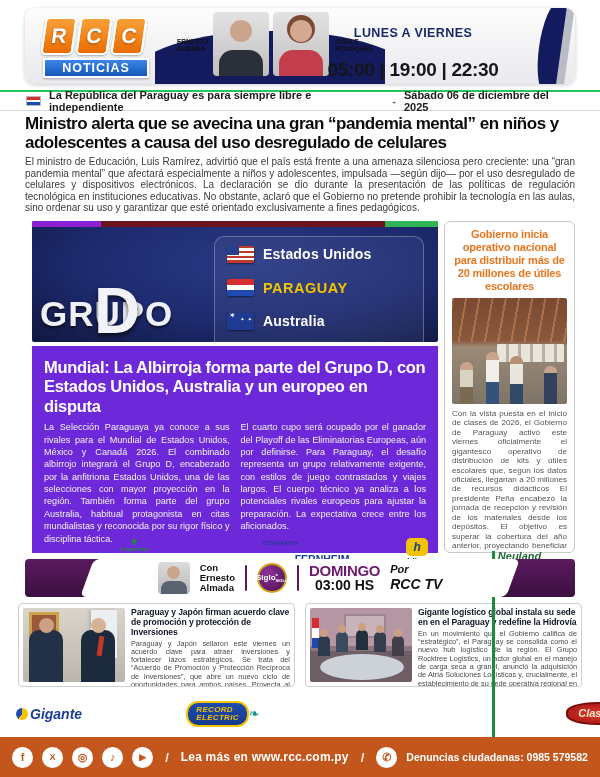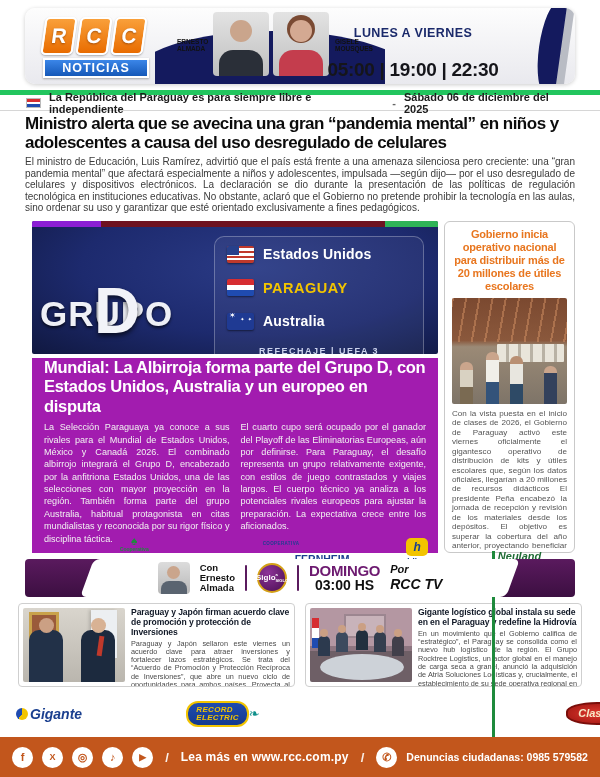--- a/index.html
+++ b/index.html
@@ -34,21 +34,21 @@
      box-shadow:0 1px 2px rgba(0,0,0,.3); }
   .schedule { position:absolute; right:62px; top:18px; text-align:center; width:200px; }
   .schedule-label { color:#1b2a6b; font-weight:800; font-size:12.5px; letter-spacing:.4px; }
   .schedule-times { color:#15151a; font-weight:800; font-size:19px; letter-spacing:-.3px; margin-top:19px; }
   .header-swoosh { position:absolute; right:14px; top:-6px; width:22px; height:92px; background:#141a5e;
      border-radius:60% 0 0 60% / 50% 0 0 50%; transform:rotate(8deg); }
   .header-swoosh-gray { position:absolute; right:6px; top:-4px; width:14px; height:88px; background:#b9bcc4;
      border-radius:60% 0 0 60% / 50% 0 0 50%; transform:rotate(8deg); }
 
   
-  .ticker { height:21px; border-top:5px solid #22c55e; border-bottom:1px solid #d6d6d6; display:flex; align-items:center;
+  .ticker { height:21px; border-top:2px solid #22c55e; border-bottom:1px solid #d6d6d6; display:flex; align-items:center;
      padding:0 26px; gap:8px; font-size:11px; font-weight:700; color:#1c1c1c; }
   .py-flag-sm { width:15px; height:10px; border:1px solid #bbb; flex:0 0 auto;
      background:linear-gradient(#d62d31 0 33%, #fff 33% 66%, #1f4bb0 66% 100%); }
   .ticker-date { margin-left:auto; font-weight:700; }
   .ticker-sep { margin-left:auto; color:#666; }
 
   
   .headline { padding:4px 25px 0; font-size:17px; line-height:1.1; font-weight:700; letter-spacing:-.5px; color:#0c0c0c; }
   .lead-body { padding:4px 25px 0; font-size:10px; line-height:1.15; text-align:justify; color:#3b3b3b; font-weight:500; }
 
@@ -71,21 +71,21 @@
   .flag.us { background:repeating-linear-gradient(#c0392b 0 2.4px, #fff 2.4px 4.8px); }
   .flag.us::before { content:""; position:absolute; left:0; top:0; width:12px; height:9px; background:#27408b; }
   .flag.py { background:linear-gradient(#d62d31 0 33%, #fff 33% 66%, #1f4bb0 66% 100%); }
   .flag.au { background:#1f3a93; }
   .flag.au::before { content:"✶"; position:absolute; left:2px; top:-2px; color:#fff; font-size:8px; }
   .flag.au::after { content:"✦ ✦"; position:absolute; right:1px; top:3px; color:#fff; font-size:5px; letter-spacing:1px; }
   .team-name { color:#fff; font-size:14px; font-weight:600; letter-spacing:.2px; }
   .team-name.hl { color:#f2c400; font-weight:800; font-size:14.5px; letter-spacing:.5px; }
   .group-footer { text-align:center; color:#cdd4ee; font-size:9px; font-weight:700; letter-spacing:1.5px; }
 
-  .mundial { background:#a21caf; margin-top:4px; padding:0 12px 8px; flex:1; }
+  .mundial { background:#6d28d9; margin-top:4px; padding:12px 12px 8px; flex:1; }
   .mundial-title { color:#fff; font-size:16.5px; font-weight:800; letter-spacing:-.3px; line-height:1.18; }
   .mundial-cols { display:flex; gap:11px; margin-top:5px; }
   .mundial-col { flex:1; color:#f2f2f2; font-size:9.1px; line-height:1.36; text-align:justify; }
 
   .sidebar { flex:1; border:1px solid #c9c9c9; border-radius:6px; padding:6px 7px; overflow:hidden; background:#fff; }
   .sidebar-title { color:#e8761f; font-weight:800; font-size:11px; line-height:1.18; text-align:center; letter-spacing:-.2px; }
   .sb-photo { position:relative; height:106px; margin:5px 0 5px; border-radius:2px; overflow:hidden;
      background:linear-gradient(#7b4930 0%, #8a583c 40%, #9b8a76 46%, #7e7468 100%); }
   .sb-roof { position:absolute; top:0; left:0; right:0; height:42%;
      background:repeating-linear-gradient(100deg, rgba(230,160,110,.4) 0 2px, rgba(0,0,0,0) 2px 13px); }

